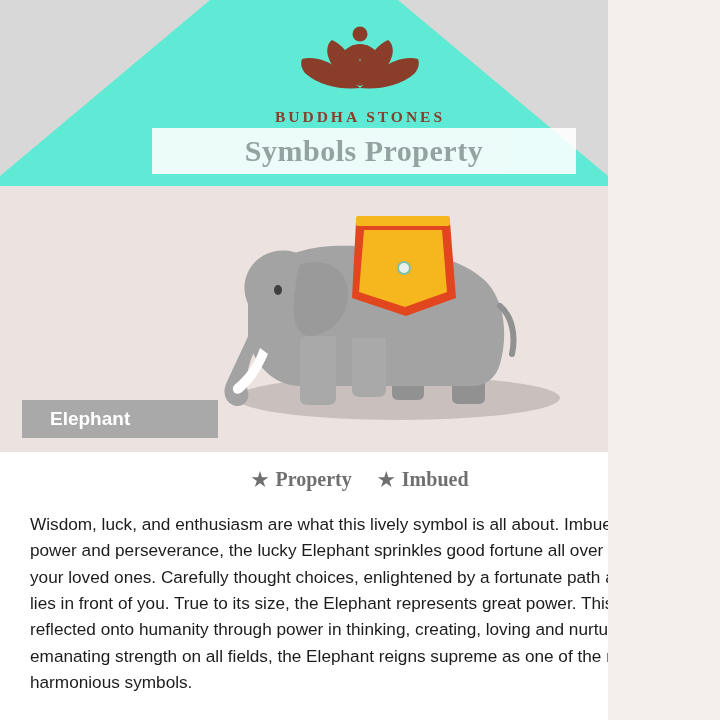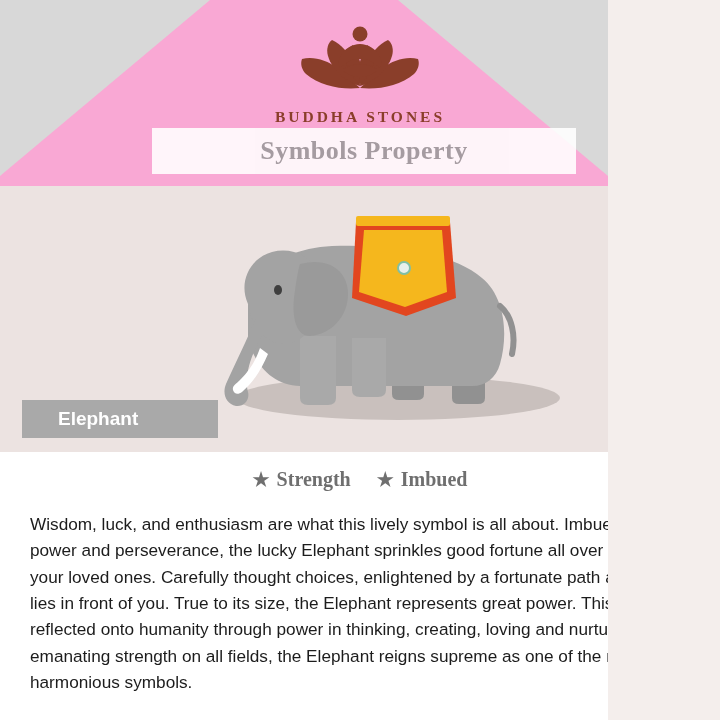--- a/index.html
+++ b/index.html
@@ -10,21 +10,21 @@
     width: 720px;
     height: 720px;
     overflow: hidden;
     font-family: "Liberation Sans", sans-serif;
     background: #f4eeec;
   }
   .page {
     position: relative;
     width: 608px;
     height: 720px;
-    background: #f9a8d4;
+    background: #5eead4;
     overflow: hidden;
   }
 
   
   .corner {
     position: absolute;
     background: #d8d8d8;
   }
   .corner-tl {
     top: 0; left: 0;
@@ -73,21 +73,21 @@
     height: 46px;
     background: #ffffff;
     opacity: 0.88;
     display: flex;
     align-items: center;
     justify-content: center;
   }
   .title-text {
     font-family: "Liberation Serif", serif;
     font-weight: bold;
-    font-size: 26px;
+    font-size: 30px;
     color: #9a9a9a;
     letter-spacing: 0.5px;
   }
 
   
   .image-band {
     position: absolute;
     top: 186px;
     left: 0;
     width: 720px;
@@ -98,21 +98,21 @@
   
   .label-tab {
     position: absolute;
     top: 400px;
     left: 22px;
     width: 196px;
     height: 38px;
     background: #a9a9a9;
     display: flex;
     align-items: center;
-    padding-left: 36px;
+    padding-left: 28px;
     box-sizing: border-box;
   }
   .label-tab span {
     color: #ffffff;
     font-size: 19px;
     font-weight: bold;
     font-family: "Liberation Sans", sans-serif;
   }
 
   
@@ -239,21 +239,21 @@
   </div>
 
   <div class="label-tab">
     <span>Elephant</span>
   </div>
 
   <div class="body-section">
     <div class="keywords">
       <div class="keyword">
         <span class="star">★</span>
-        <span>Strength</span>
+        <span>Property</span>
       </div>
       <div class="keyword">
         <span class="star">★</span>
         <span>Imbued</span>
       </div>
     </div>
     <p class="paragraph">Wisdom, luck, and enthusiasm are what this lively symbol is all about. Imbued with power and perseverance, the lucky Elephant sprinkles good fortune all over you and your loved ones. Carefully thought choices, enlightened by a fortunate path are what lies in front of you. True to its size, the Elephant represents great power. This is reflected onto humanity through power in thinking, creating, loving and nurturing. By emanating strength on all fields, the Elephant reigns supreme as one of the most harmonious symbols.</p>
   </div>
 
 </div>

